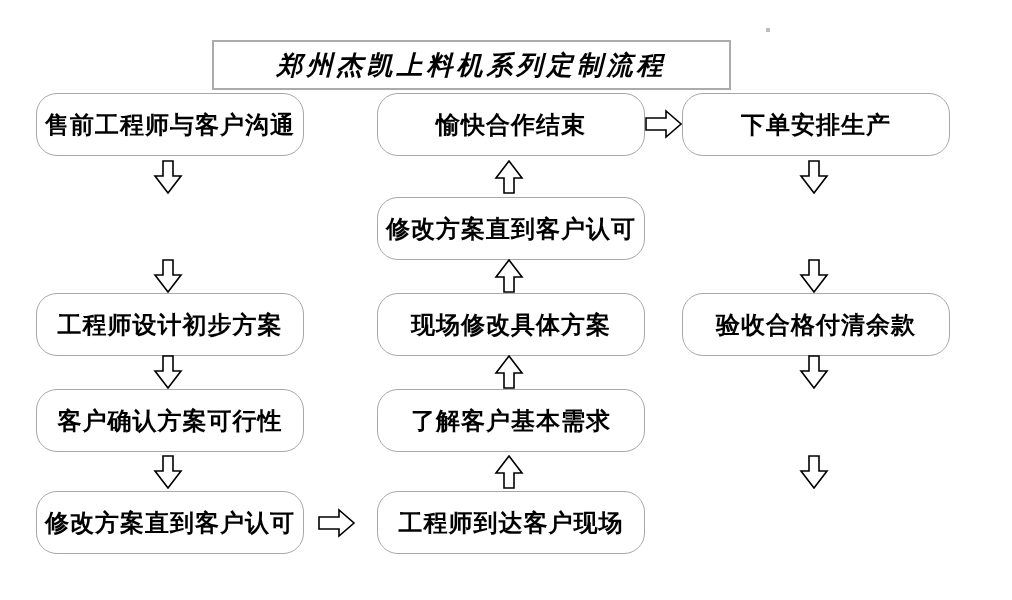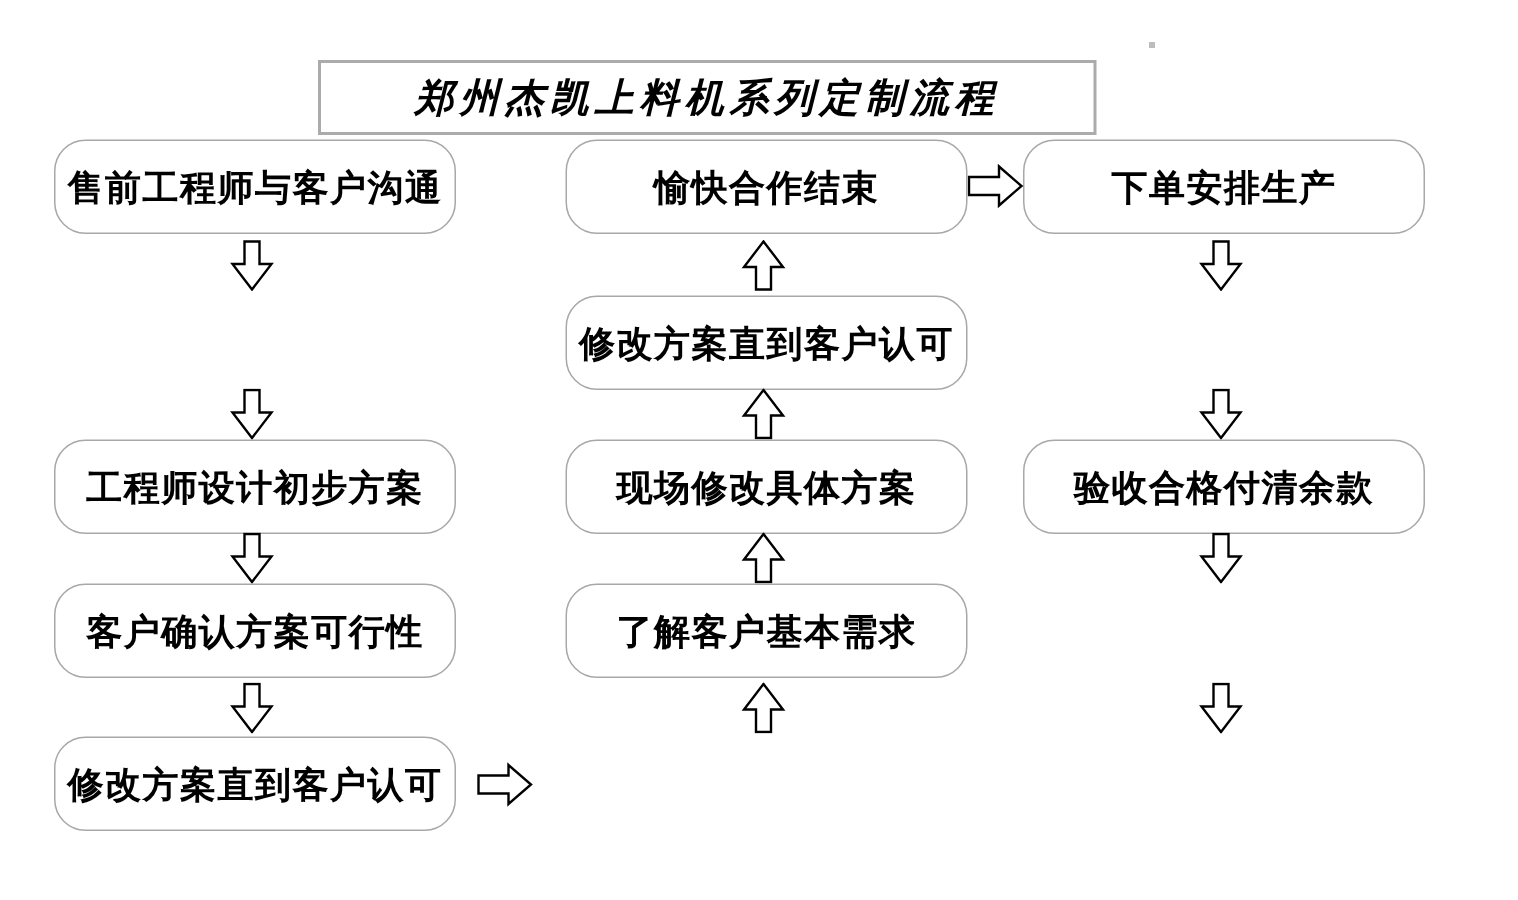--- a/index.html
+++ b/index.html
@@ -61,20 +61,21 @@
 
   <div class="node" style="left:36px;top:93px">售前工程师与客户沟通</div>
   <div class="node" style="left:36px;top:389px">客户确认方案可行性</div>
   <div class="node" style="left:36px;top:293px">工程师设计初步方案</div>
   <div class="node" style="left:36px;top:491px">修改方案直到客户认可</div>
 
   <div class="node" style="left:377px;top:93px">愉快合作结束</div>
   <div class="node" style="left:377px;top:197px">修改方案直到客户认可</div>
   <div class="node" style="left:377px;top:293px">现场修改具体方案</div>
   <div class="node" style="left:377px;top:389px">了解客户基本需求</div>
+  <div class="node" style="left:377px;top:491px">工程师到达客户现场</div>
 
   <div class="node" style="left:682px;top:93px">下单安排生产</div>
   <div class="node" style="left:682px;top:293px">验收合格付清余款</div>
 
   <svg class="arrow" style="left:153px;top:160px" width="30" height="34">
       <polygon points="10,1 20,1 20,16 28,16 15,33 2,16 10,16"></polygon>
     </svg>
   <svg class="arrow" style="left:153px;top:259px" width="30" height="34">
       <polygon points="10,1 20,1 20,16 28,16 15,33 2,16 10,16"></polygon>
     </svg>

